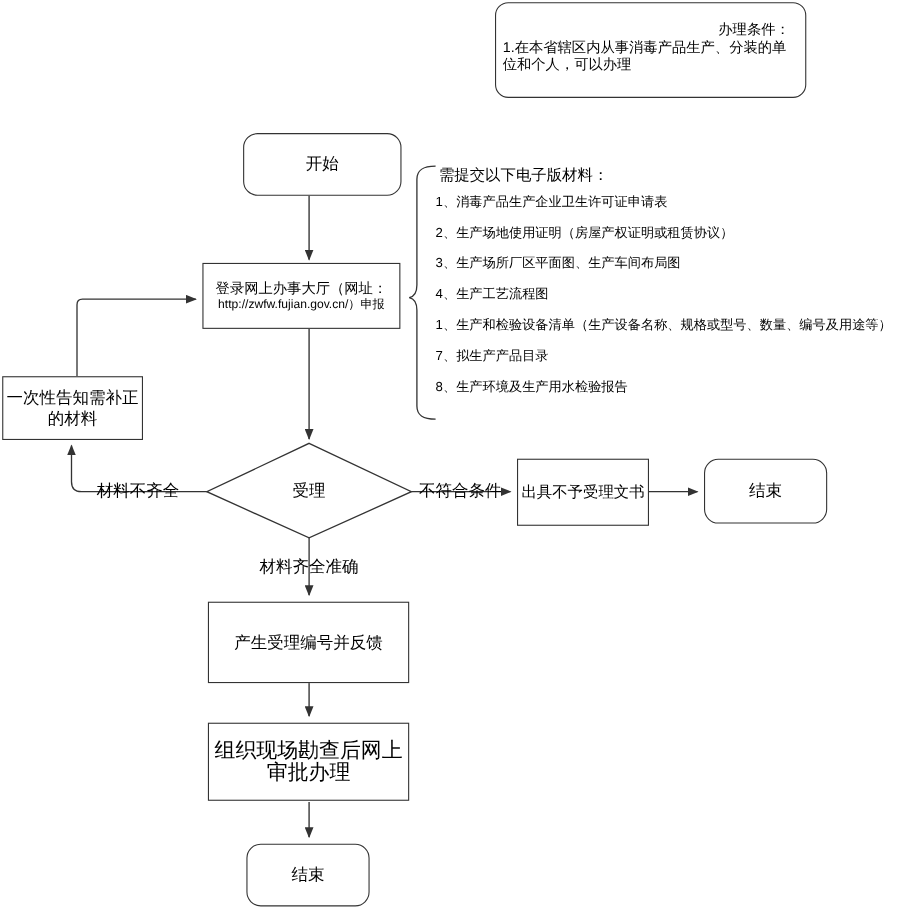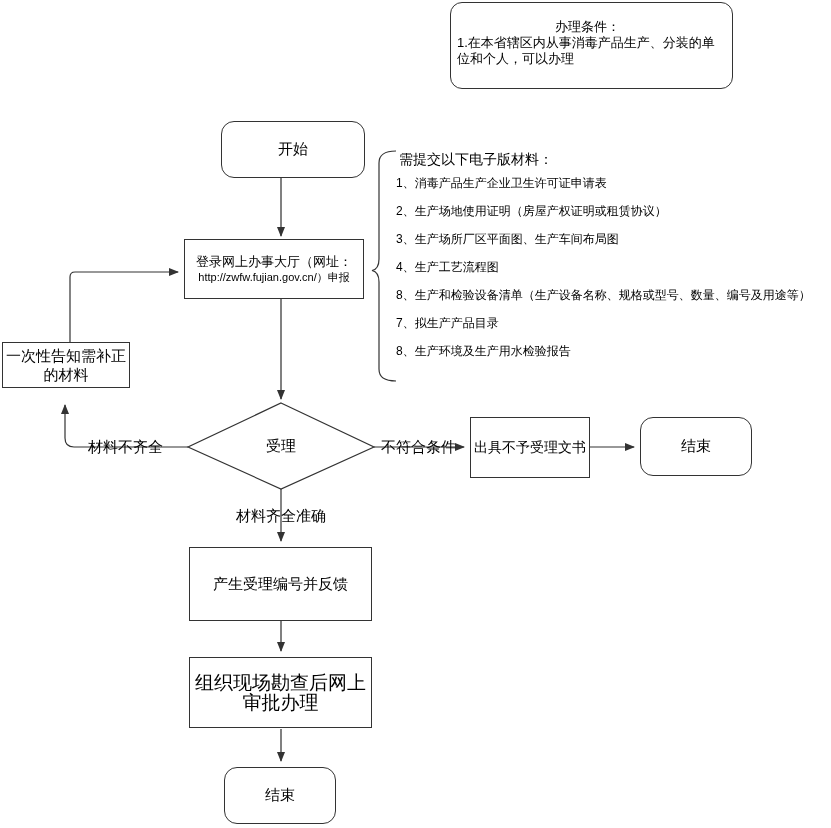--- a/index.html
+++ b/index.html
@@ -7,30 +7,30 @@
   .canvas{position:relative;width:831px;height:828px;background:#fff;overflow:hidden;}
   .edges{position:absolute;left:0;top:0;width:831px;height:828px;}
   .node{position:absolute;box-sizing:border-box;border:1px solid #333;background:#fff;
         display:flex;align-items:center;justify-content:center;flex-direction:column;
         text-align:center;word-break:break-all;}
   .rounded{border-radius:13px;}
   .start{left:221px;top:121px;width:144px;height:57px;font-size:15px;}
   .login{left:184px;top:239px;width:180px;height:60px;}
   .login .l1{font-size:13px;line-height:17px;white-space:nowrap;}
   .login .l2{font-size:11px;line-height:15px;white-space:nowrap;}
-  .notify{left:2px;top:342px;width:128px;height:46px;font-size:15px;line-height:19px;}
+  .notify{left:2px;top:342px;width:128px;height:58px;font-size:15px;line-height:19px;}
   .decision-label{position:absolute;left:188px;top:403px;width:186px;height:86px;
         display:flex;align-items:center;justify-content:center;font-size:15px;pointer-events:none;}
   .reject{left:470px;top:417px;width:120px;height:61px;font-size:14px;}
   .end-right{left:640px;top:417px;width:112px;height:59px;font-size:15px;}
   .generate{left:189px;top:547px;width:183px;height:74px;font-size:15px;}
   .site{left:189px;top:657px;width:183px;height:71px;font-size:19px;line-height:20px;padding:0 2px;}
   .end-bottom{left:224px;top:767px;width:112px;height:57px;font-size:15px;}
   .condition{left:450px;top:2px;width:283px;height:87px;border-radius:12px;
-        align-items:center;justify-content:flex-start;text-align:left;
+        align-items:flex-end;justify-content:flex-start;text-align:left;
         padding:16px 14px 0 6px;font-size:13px;line-height:16px;}
   .edge-label{position:absolute;font-size:15px;line-height:16px;white-space:nowrap;}
   .lbl-incomplete{left:88px;top:439px;}
   .lbl-notmeet{left:381px;top:439px;}
   .lbl-complete{left:236px;top:508px;}
   .mat-header{position:absolute;left:399px;top:151px;font-size:14px;white-space:nowrap;}
   .mat-list{position:absolute;left:396px;top:169px;}
   .mat-item{height:28px;line-height:28px;font-size:12px;white-space:nowrap;}
 </style>
 </head>
@@ -105,18 +105,18 @@
   <div class="edge-label lbl-incomplete">材料不齐全</div>
   <div class="edge-label lbl-notmeet">不符合条件</div>
   <div class="edge-label lbl-complete">材料齐全准确</div>
 
   <div class="mat-header">需提交以下电子版材料：</div>
   <div class="mat-list">
     <div class="mat-item">1、消毒产品生产企业卫生许可证申请表</div>
     <div class="mat-item">2、生产场地使用证明（房屋产权证明或租赁协议）</div>
     <div class="mat-item">3、生产场所厂区平面图、生产车间布局图</div>
     <div class="mat-item">4、生产工艺流程图</div>
-    <div class="mat-item">8、生产和检验设备清单（生产设备名称、规格或型号、数量、编号及用途等）</div>
+    <div class="mat-item">1、生产和检验设备清单（生产设备名称、规格或型号、数量、编号及用途等）</div>
     <div class="mat-item">7、拟生产产品目录</div>
     <div class="mat-item">8、生产环境及生产用水检验报告</div>
   </div>
 
 </div>
 
 </body></html>

